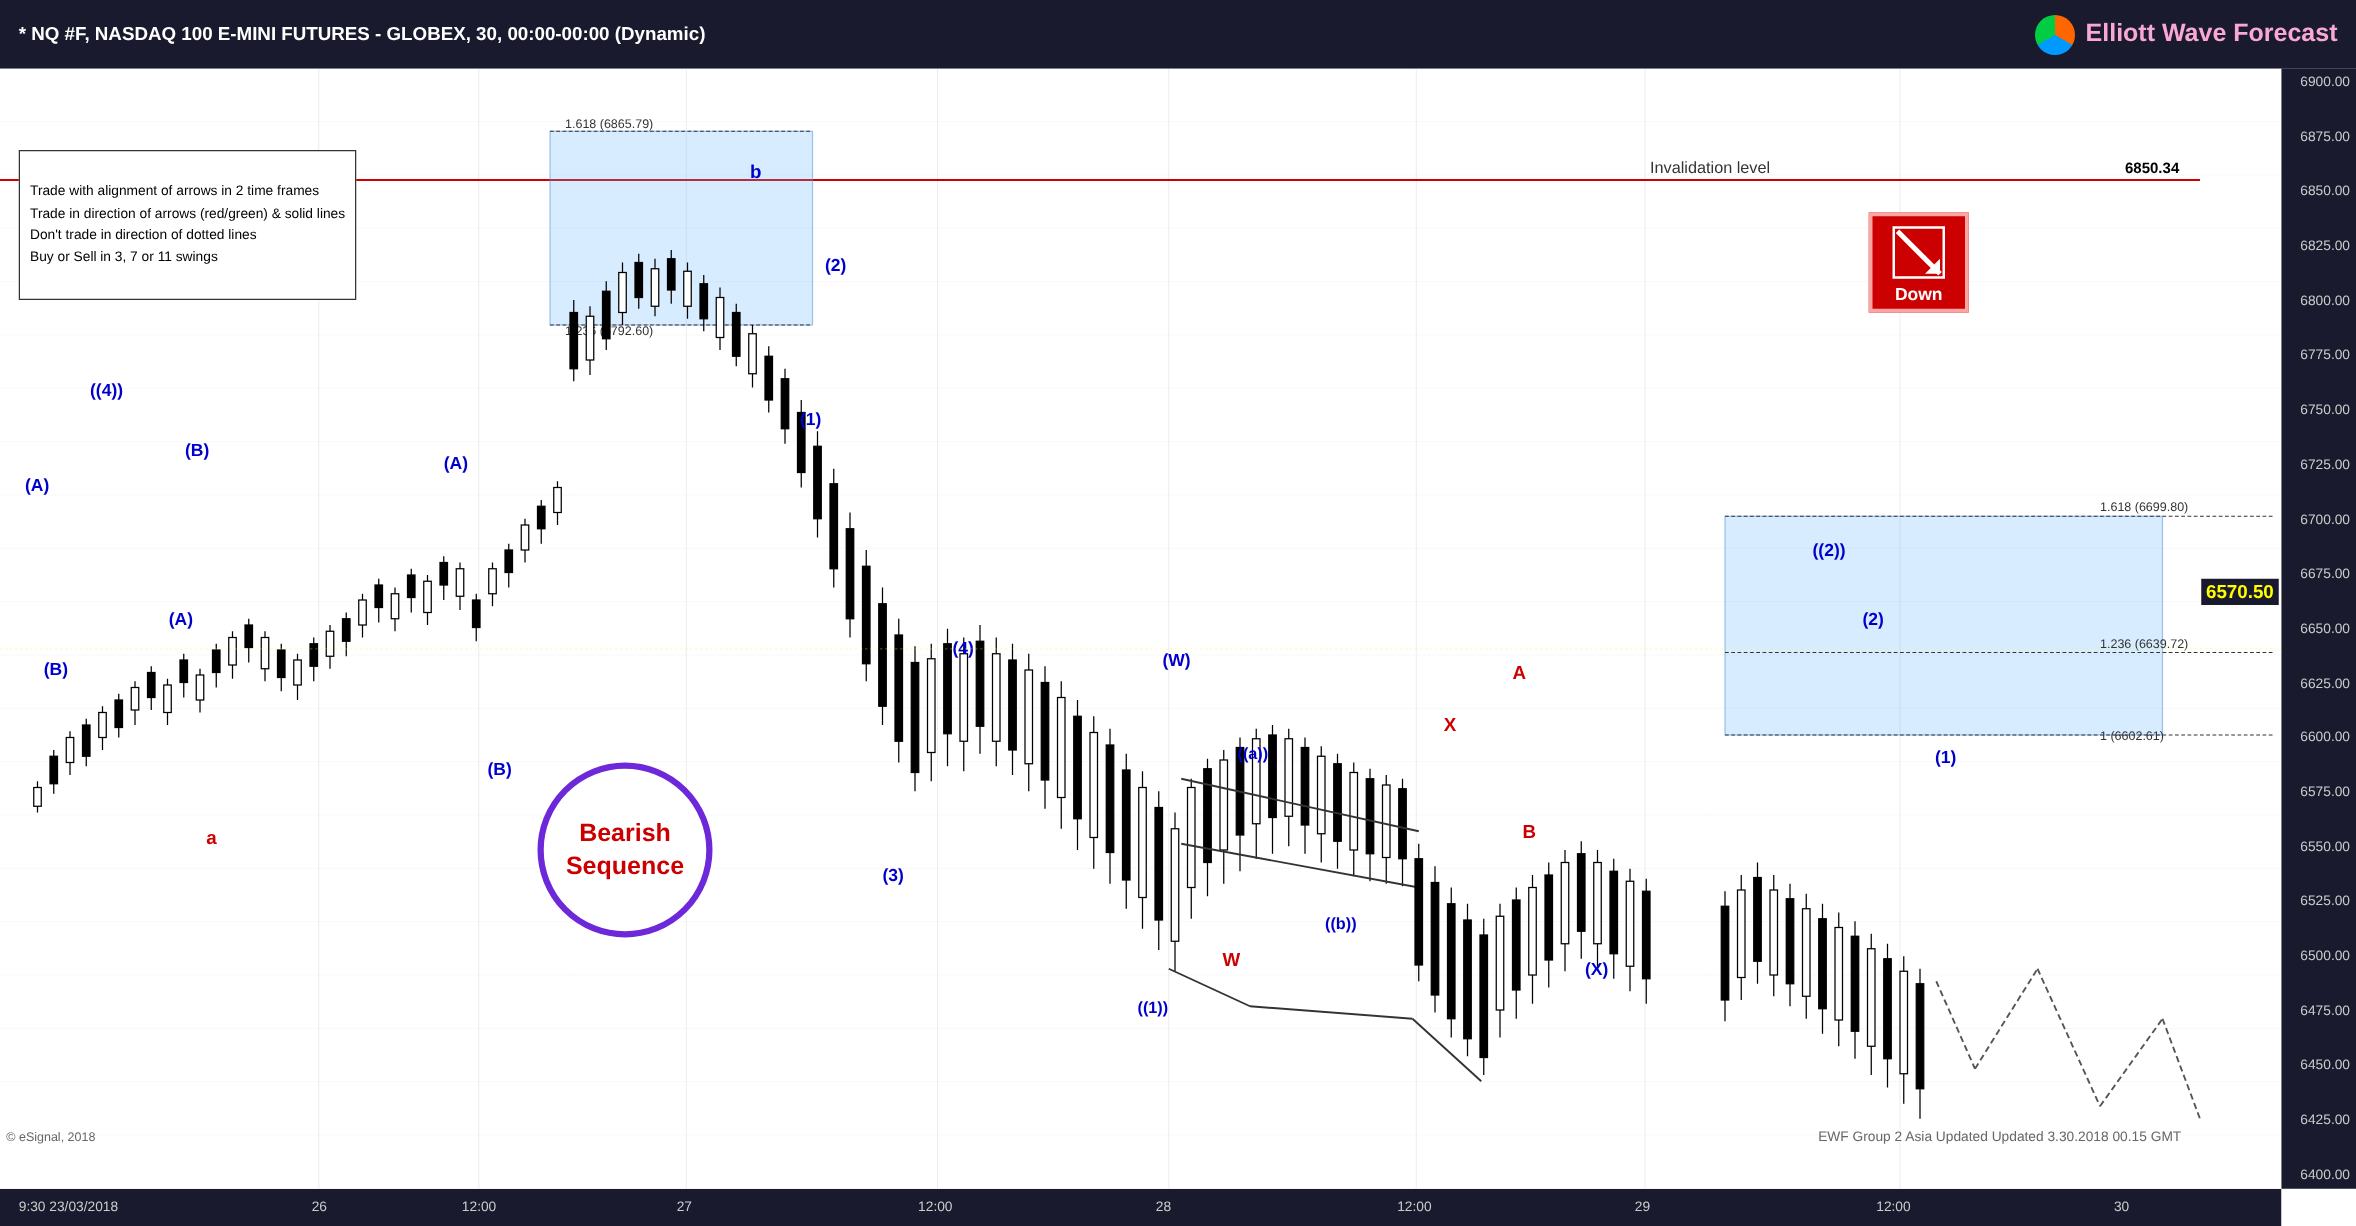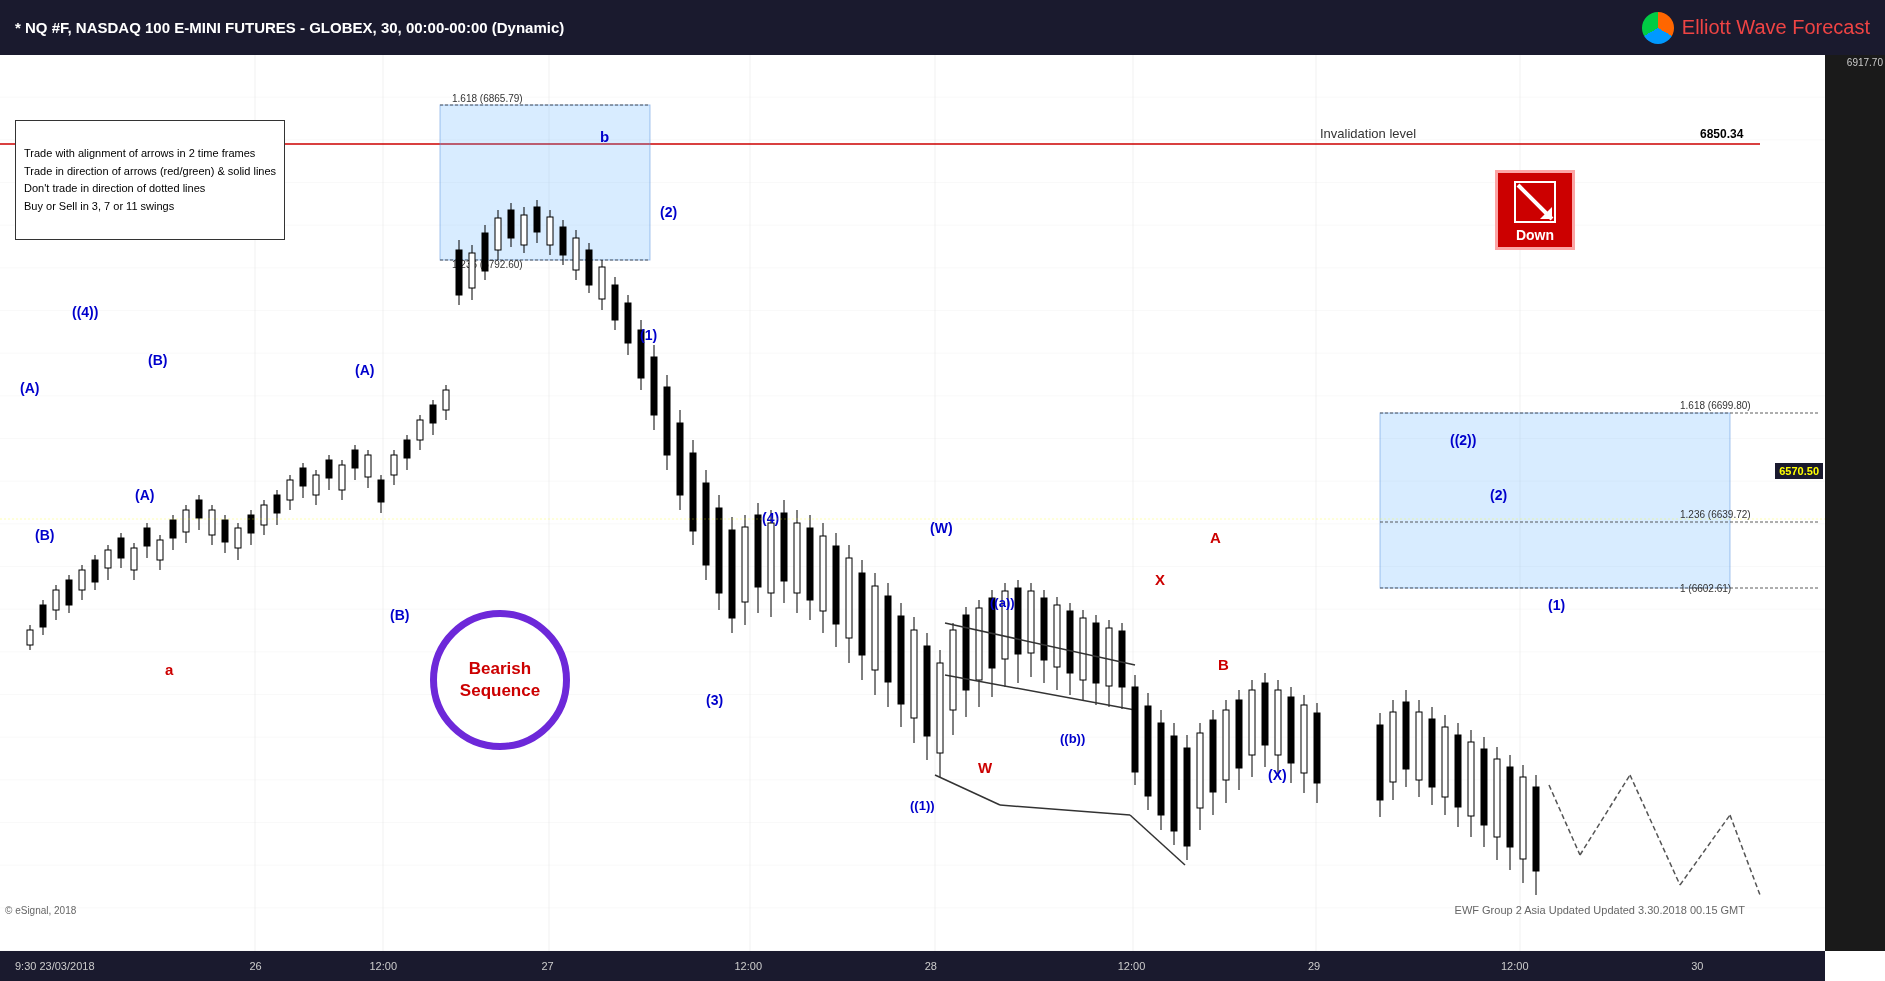--- a/index.html
+++ b/index.html
@@ -39,23 +39,23 @@
       align-items: center;
       gap: 8px;
     }
     #header-logo .logo-circle {
       width: 32px;
       height: 32px;
       border-radius: 50%;
       background: conic-gradient(#ff6600 0deg 120deg, #0099ff 120deg 240deg, #00cc44 240deg 360deg);
     }
     #header-logo .logo-text {
-      color: #ef4444;
+      color: #f9a8d4;
       font-size: 20px;
-      font-weight: normal;
+      font-weight: bold;
     }
     #chart-area {
       position: absolute;
       top: 55px;
       left: 0;
       right: 60px;
       bottom: 30px;
       background: #ffffff;
       overflow: hidden;
     }
@@ -132,28 +132,28 @@
       height: 50px;
     }
     
     .bearish-circle {
       position: absolute;
       top: 555px;
       left: 430px;
       width: 140px;
       height: 140px;
       border-radius: 50%;
-      border: 7px solid #6d28d9;
+      border: 5px solid #6d28d9;
       display: flex;
       flex-direction: column;
       align-items: center;
       justify-content: center;
       background: rgba(255,255,255,0.9);
       color: #cc0000;
-      font-size: 17px;
+      font-size: 20px;
       font-weight: bold;
       text-align: center;
       line-height: 1.3;
     }
     .watermark {
       position: absolute;
       bottom: 35px;
       right: 80px;
       font-size: 11px;
       color: #666;
@@ -587,21 +587,18 @@
       <span>Sequence</span>
     </div>
 
     
     <div class="watermark">EWF Group 2 Asia Updated Updated 3.30.2018 00.15 GMT</div>
 
     
     <div style="position:absolute;bottom:35px;left:5px;font-size:10px;color:#666;">© eSignal, 2018</div>
 
     
-    <div style="position:absolute;top:408px;right:2px;background:#1a1a2e;color:#ffff00;font-size:11px;padding:2px 4px;font-weight:bold;">6570.50</div>
+    <div style="position:absolute;top:408px;right:2px;background:#1a1a2e;color:#ffff00;font-size:15px;padding:2px 4px;font-weight:bold;">6570.50</div>
 
   </div>
 
-  <div style="position:absolute;top:55px;right:0;width:60px;bottom:30px;background:#1a1a1a;">
-    <div style="position:absolute;top:2px;right:2px;color:#ccc;font-size:10px;">6917.70</div>
-  </div>
 
 </div>
 
 </body></html>

